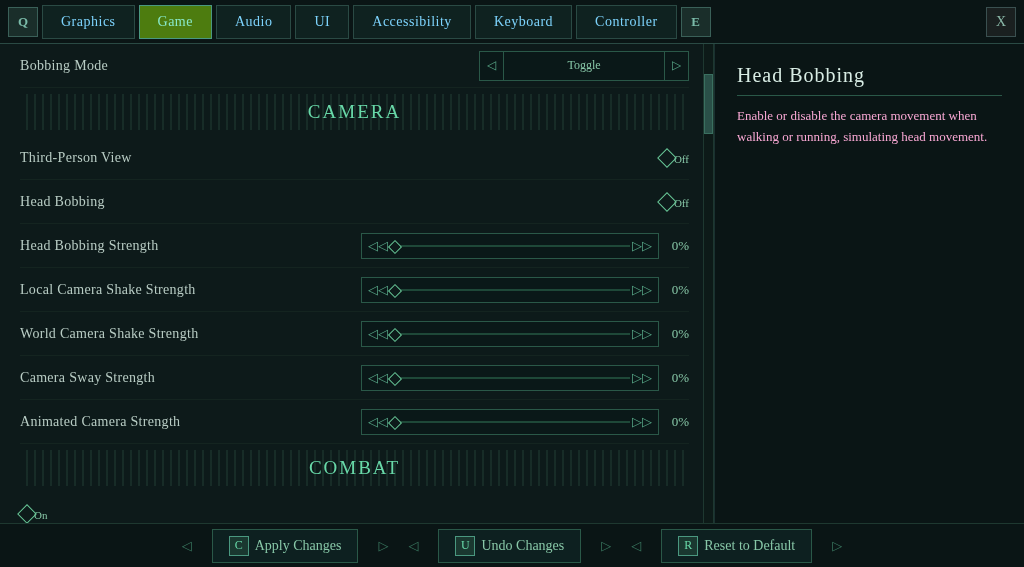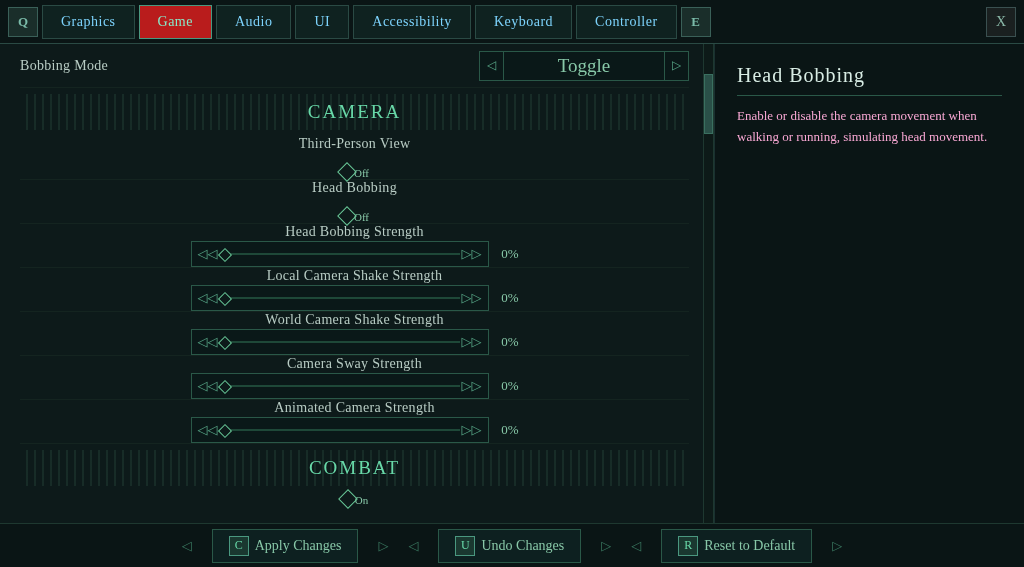--- a/index.html
+++ b/index.html
@@ -39,21 +39,21 @@
       padding: 0 18px;
       background: #0f2220;
       border: 1px solid #2a4a44;
       color: #7dd3fc;
       font-size: 14px;
       display: flex; align-items: center; justify-content: center;
       cursor: pointer;
       letter-spacing: 0.5px;
     }
     .nav-tab.active {
-      background: #b91c1c;
+      background: #4d7c0f;
       border: 1px solid #4a9880;
       color: #88e8c8;
     }
     .nav-spacer { flex: 1; }
     .nav-close {
       width: 30px;
       height: 30px;
       background: #1a2020;
       border: 1px solid #3a5050;
       color: #8ab8a8;
@@ -133,21 +133,20 @@
       margin: auto;
     }
 
     
     .setting-row {
       display: flex;
       align-items: center;
       justify-content: space-between;
       height: 44px;
       border-bottom: 1px solid #142420;
-      flex-direction: column;
     }
     .setting-label {
       font-size: 14px;
       color: #b8ccc4;
       letter-spacing: 0.3px;
     }
 
     
     .toggle-control {
       display: flex;
@@ -243,21 +242,21 @@
       border-right: 1px solid #2a5848;
       cursor: pointer;
     }
     .toggle-arrow.right {
       border-right: none;
       border-left: 1px solid #2a5848;
     }
     .toggle-value {
       width: 160px;
       text-align: center;
-      font-size: 19px;
+      font-size: 12px;
       color: #88c8a8;
     }
 
     
     .right-panel {
       width: 310px;
       padding: 20px 22px;
       background: #0a1515;
       border-left: 1px solid #1a3030;
     }

